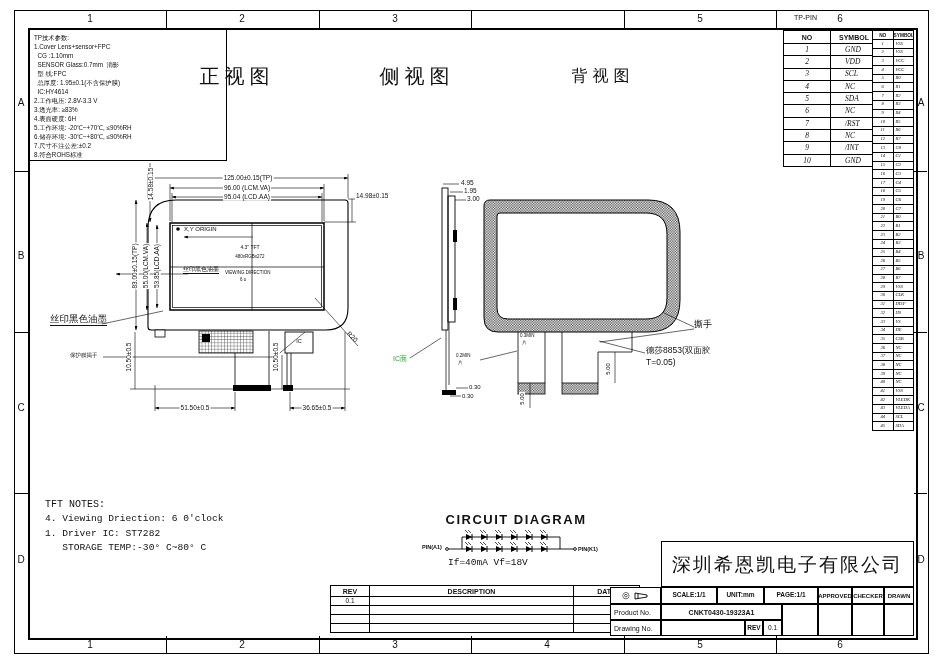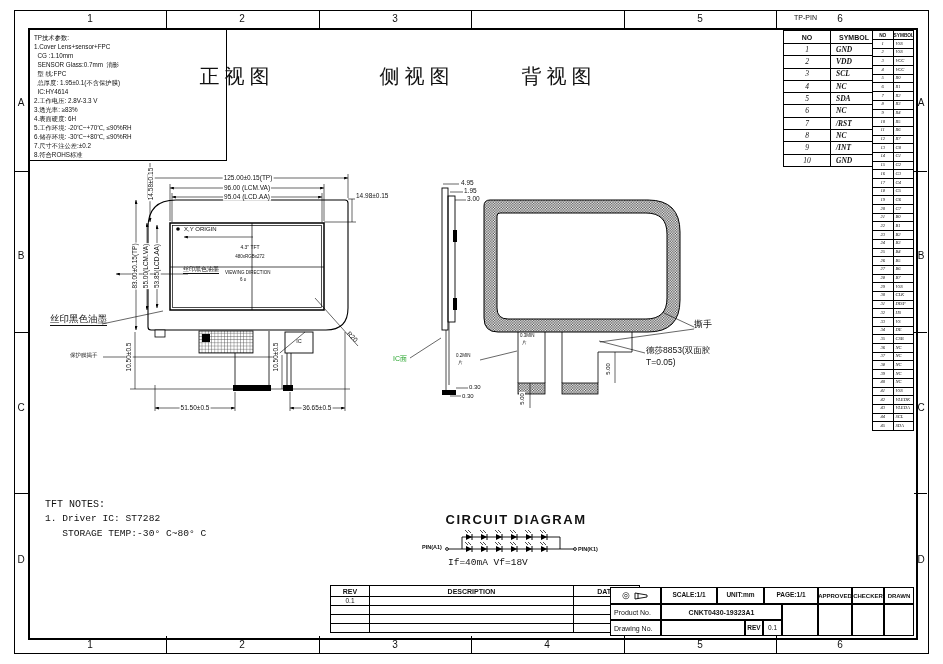--- a/index.html
+++ b/index.html
@@ -25,21 +25,21 @@
            padding:3px 0 0 4px;box-sizing:border-box;}
   #tpnotes div{font-size:6.3px;line-height:9px;white-space:pre;}
   
   .pin-table table{border-collapse:collapse;table-layout:fixed;width:100%;background:#fff;}
   .pin-table th{border:1px solid #000;font-weight:bold;padding:0;text-align:center;font-family:"Liberation Sans",sans-serif;}
   .pin-table td{border:1px solid #000;padding:0;font-style:italic;font-family:"Liberation Serif",serif;line-height:1;}
   #tp-pin-table{left:783px;top:30px;width:95px;}
   #tp-pin-table th{font-size:7px;height:12px;}
   #tp-pin-table td{font-size:7.5px;height:11.3px;}
   #tp-pin-table td:first-child{width:26px;text-align:center;}
-  #tp-pin-table td:last-child{padding-left:5px;font-weight:bold;}
+  #tp-pin-table td:last-child{padding-left:14px;}
   #lcd-pin-table{left:872px;top:30px;width:42px;}
   #lcd-pin-table th{font-size:4.8px;height:8px;}
   #lcd-pin-table td{font-size:4.6px;height:7.7px;}
   #lcd-pin-table td:first-child{width:15px;text-align:center;}
   #lcd-pin-table td:last-child{padding-left:2px;}
   
   #rev-table{left:330px;top:585px;width:310px;}
   #rev-table table{border-collapse:collapse;table-layout:fixed;width:100%;background:#fff;}
   #rev-table th{border:1.4px solid #000;font-size:7px;height:10px;padding:0;text-align:center;}
   #rev-table td{border:1px solid #000;font-size:6.5px;height:8px;padding:0;text-align:center;line-height:1;}
@@ -114,21 +114,21 @@
       <div>3.透光率: ≥83%</div>
       <div>4.表面硬度: 6H</div>
       <div>5.工作环境: -20℃~+70℃, ≤90%RH</div>
       <div>6.储存环境: -30℃~+80℃, ≤90%RH</div>
       <div>7.尺寸不注公差:±0.2</div>
       <div>8.符合ROHS标准</div>
     </div>
 
   <span class="lb ctr serif" style="left:237px;top:76px;font-size:20px;letter-spacing:5px">正视图</span>
   <span class="lb ctr serif" style="left:417px;top:76px;font-size:20px;letter-spacing:5px">侧视图</span>
-  <span class="lb ctr serif" style="left:559px;top:76px;font-size:20px;letter-spacing:5px">背视图</span>
+  <span class="lb ctr serif" style="left:603px;top:76px;font-size:16px;letter-spacing:5px">背视图</span>
 
   <div class="abs pin-table" id="tp-pin-table">
       <table>
         <tbody>
           <tr>
             <th>NO</th>
             <th>SYMBOL</th>
           </tr>
           <tr>
             <td>1</td>
@@ -506,21 +506,21 @@
   <span class="lb rot dim" style="left:522px;top:399px;font-size:6px">5.00</span>
   <span class="lb rot dim" style="left:608px;top:369px;font-size:6px">5.00</span>
 
   <span class="lb ctr" style="left:516px;top:519px;font-size:13px;font-weight:bold;letter-spacing:1.5px">CIRCUIT DIAGRAM</span>
   <span class="lb" style="left:422px;top:545px;font-size:5.5px;font-weight:bold">PIN(A1)</span>
   <span class="lb" style="left:578px;top:547px;font-size:5.5px;font-weight:bold">PIN(K1)</span>
   <span class="lb mono" style="left:448px;top:558px;font-size:9.5px">If=40mA Vf=18V</span>
 
   <div class="abs" id="tftnotes">
     <div class="tft-title">TFT NOTES:</div>
-    <div><div>1. Driver IC: ST7282</div><div>   STORAGE TEMP:-30° C~80° C</div></div>
+    <div><div>4. Viewing Driection: 6 0'clock</div><div>1. Driver IC: ST7282</div><div>   STORAGE TEMP:-30° C~80° C</div></div>
   </div>
 
   <div class="abs" id="rev-table">
       <table>
         <tbody>
           <tr>
             <th>REV</th>
             <th>DESCRIPTION</th>
             <th>DATE</th>
           </tr>
@@ -541,20 +541,21 @@
           </tr>
           <tr>
             <td></td>
             <td></td>
             <td></td>
           </tr>
         </tbody>
       </table>
     </div>
 
+  <div class="tcell serif" style="left:661px;top:541px;width:253px;height:46px;font-size:19px;letter-spacing:2px;border-width:1.5px">深圳希恩凯电子有限公司</div>
   <div class="tcell" style="left:610px;top:587px;width:51px;height:17px;gap:3px">
     <span style="font-size:9px">◎</span>
     <svg width="16" height="10">
         <path d="M2,2 L14,4 L14,6 L2,8 Z M5,2.5 V7.5" fill="none" stroke="#000" stroke-width="0.9"></path>
       </svg>
   </div>
   <div class="tcell" style="left:661px;top:587px;width:56px;height:17px;font-weight:bold;font-size:6.5px">SCALE:1/1</div>
   <div class="tcell" style="left:717px;top:587px;width:47px;height:17px;font-weight:bold;font-size:6.5px">UNIT:mm</div>
   <div class="tcell" style="left:764px;top:587px;width:54px;height:17px;font-weight:bold;font-size:6.5px">PAGE:1/1</div>
   <div class="tcell" style="left:818px;top:587px;width:34px;height:17px;font-weight:bold;font-size:6px">APPROVED</div>

